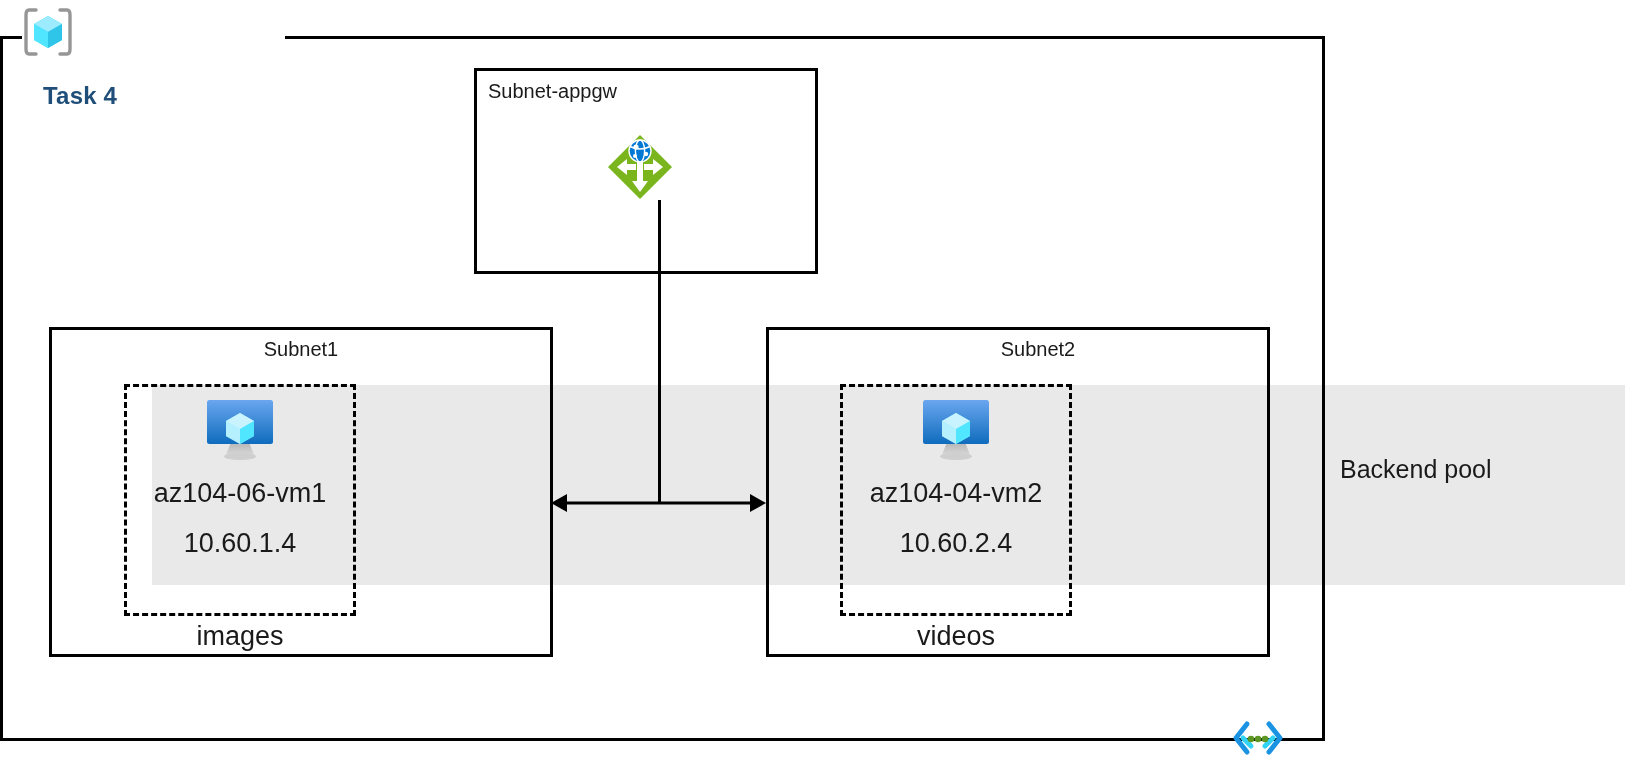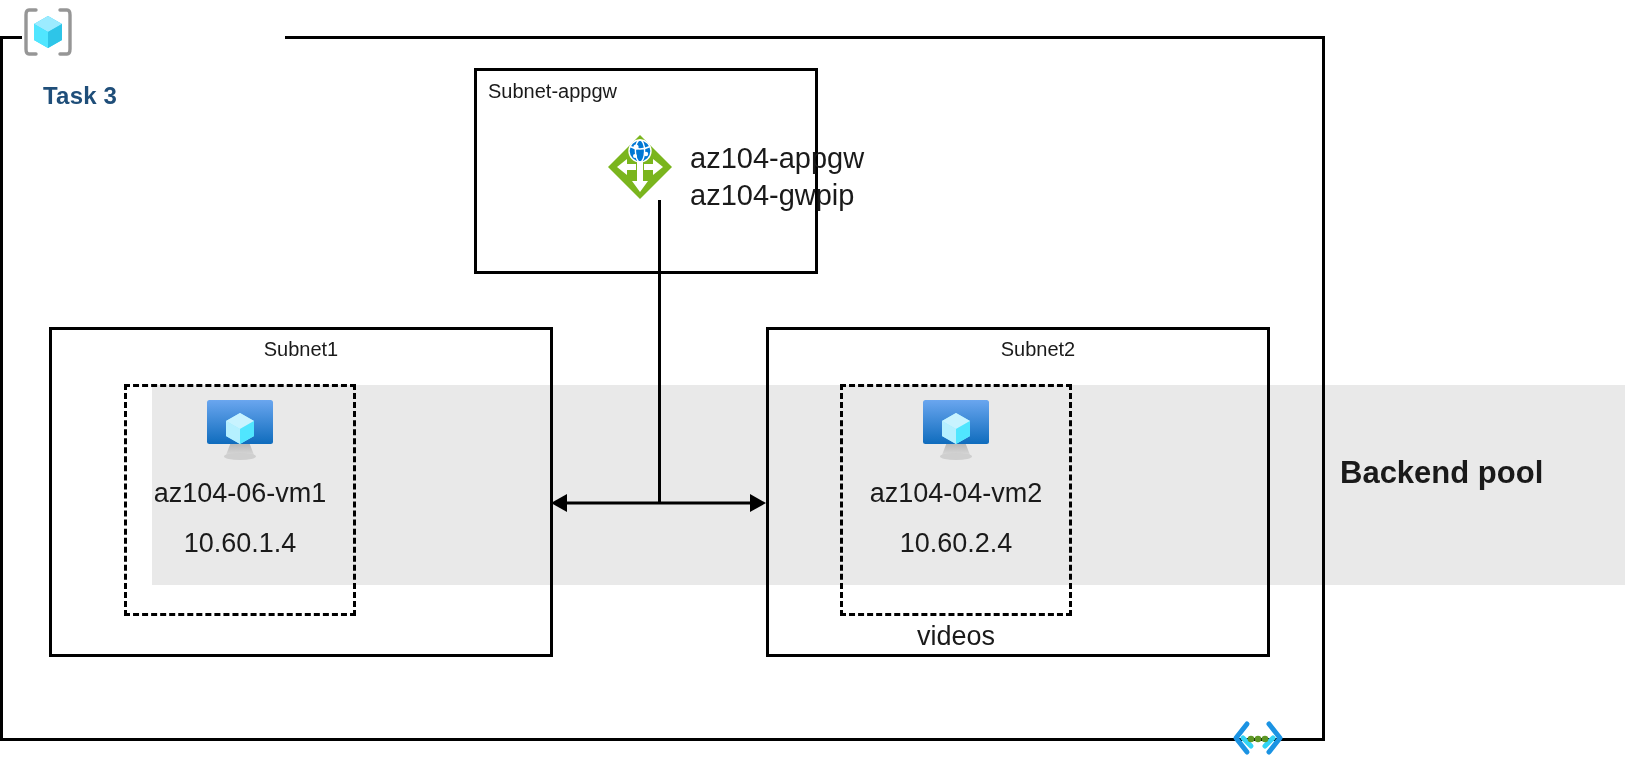--- a/index.html
+++ b/index.html
@@ -95,24 +95,23 @@
     left: 152px;
     top: 385px;
     width: 1473px;
     height: 200px;
     background: #e9e9e9;
   }
   .backend-label {
     position: absolute;
     left: 1340px;
     top: 455px;
-    font-size: 31px;
-    color: #1a1a1a;
-    white-space: nowrap;
-    font-weight: bold;
+    font-size: 25px;
+    color: #1a1a1a;
+    white-space: nowrap;
   }
 
   
   .subnet-box {
     position: absolute;
     border: 3px solid #000000;
     box-sizing: border-box;
     background: transparent;
   }
   #subnet-appgw-box { left: 474px; top: 68px;  width: 344px; height: 206px; }
@@ -226,21 +225,21 @@
     <svg viewBox="0 0 52 52" width="52" height="52">
       <path d="M14 4 L7 4 Q4 4 4 9 L4 43 Q4 48 7 48 L14 48" fill="none" stroke="#969696" stroke-width="3.4" stroke-linecap="round"></path>
       <path d="M38 4 L45 4 Q48 4 48 9 L48 43 Q48 48 45 48 L38 48" fill="none" stroke="#969696" stroke-width="3.4" stroke-linecap="round"></path>
       <polygon points="26,10 40,18 40,34 26,42 12,34 12,18" fill="#32d4f5"></polygon>
       <polygon points="26,10 40,18 26,26 12,18" fill="#9cebff"></polygon>
       <polygon points="26,26 40,18 40,34 26,42" fill="#2ec5e8"></polygon>
       <polygon points="26,26 12,18 12,34 26,42" fill="#50e6ff"></polygon>
     </svg>
   </div>
 
-  <div class="task-label">Task 3</div>
+  <div class="task-label">Task 4</div>
 
   <div class="subnet-box" id="subnet-appgw-box"></div>
   <div class="subnet-title" id="subnet-appgw-title">Subnet-appgw</div>
 
   <div class="appgw-icon">
     <svg viewBox="0 0 66 66" width="66" height="66">
       <polygon points="33,1 65,33 33,65 1,33" fill="#7ab51d"></polygon>
 
       <polygon points="10,33 20,25 20,30 29,30 29,36 20,36 20,41" fill="#ffffff"></polygon>
 
@@ -249,24 +248,20 @@
       <polygon points="33,58 25,47 30,47 30,27 36,27 36,47 41,47" fill="#ffffff"></polygon>
 
       <circle cx="33" cy="17" r="11" fill="#0078d4"></circle>
       <circle cx="33" cy="17" r="11" fill="none" stroke="#ffffff" stroke-width="1.4"></circle>
       <ellipse cx="33" cy="17" rx="4.6" ry="11" fill="none" stroke="#ffffff" stroke-width="1.4"></ellipse>
       <path d="M23 12.5 Q33 17.5 43 12.5" fill="none" stroke="#ffffff" stroke-width="1.4"></path>
       <circle cx="29" cy="13" r="2.6" fill="#ffffff"></circle>
       <circle cx="39" cy="20" r="2.2" fill="#ffffff"></circle>
       <circle cx="28" cy="22" r="2.0" fill="#ffffff"></circle>
     </svg>
-  </div>
-  <div class="appgw-labels">
-    <div>az104-appgw</div>
-    <div>az104-gwpip</div>
   </div>
 
   <div class="conn-vertical"></div>
   <div class="conn-horizontal">
     <svg viewBox="0 0 215 28" width="215" height="28">
       <line x1="14" y1="14" x2="201" y2="14" stroke="#000000" stroke-width="3"></line>
       <polygon points="0,14 16,5 16,23" fill="#000000"></polygon>
       <polygon points="215,14 199,5 199,23" fill="#000000"></polygon>
     </svg>
   </div>
@@ -292,20 +287,21 @@
       <rect x="4" y="2" width="66" height="44" rx="2.5" fill="url(#mongrad1)"></rect>
       <polygon points="37,15 51,23 51,38 37,46 23,38 23,23" fill="#9cebff"></polygon>
       <polygon points="37,15 51,23 37,31 23,23" fill="#c8f3ff"></polygon>
       <polygon points="37,31 51,23 51,38 37,46" fill="#50e6ff"></polygon>
       <polygon points="37,31 23,23 23,38 37,46" fill="#b5f0ff"></polygon>
     </svg>
     <div class="vm-line">az104-06-vm1</div>
     <div class="vm-line">10.60.1.4</div>
   </div>
 
+  <div class="storage-label" id="images-label">images</div>
 
   <div class="subnet-box" id="subnet2-box"></div>
   <div class="subnet-title" id="subnet2-title">Subnet2</div>
   <div class="dashed-box" id="dashed2"></div>
 
   <div class="vm-block" id="vm2-block">
     <svg class="vm-icon" viewBox="0 0 74 64">
       <defs>
         <linearGradient id="mongrad2" x1="0" y1="0" x2="0" y2="1">
           <stop offset="0%" stop-color="#6aa6ef"></stop>

